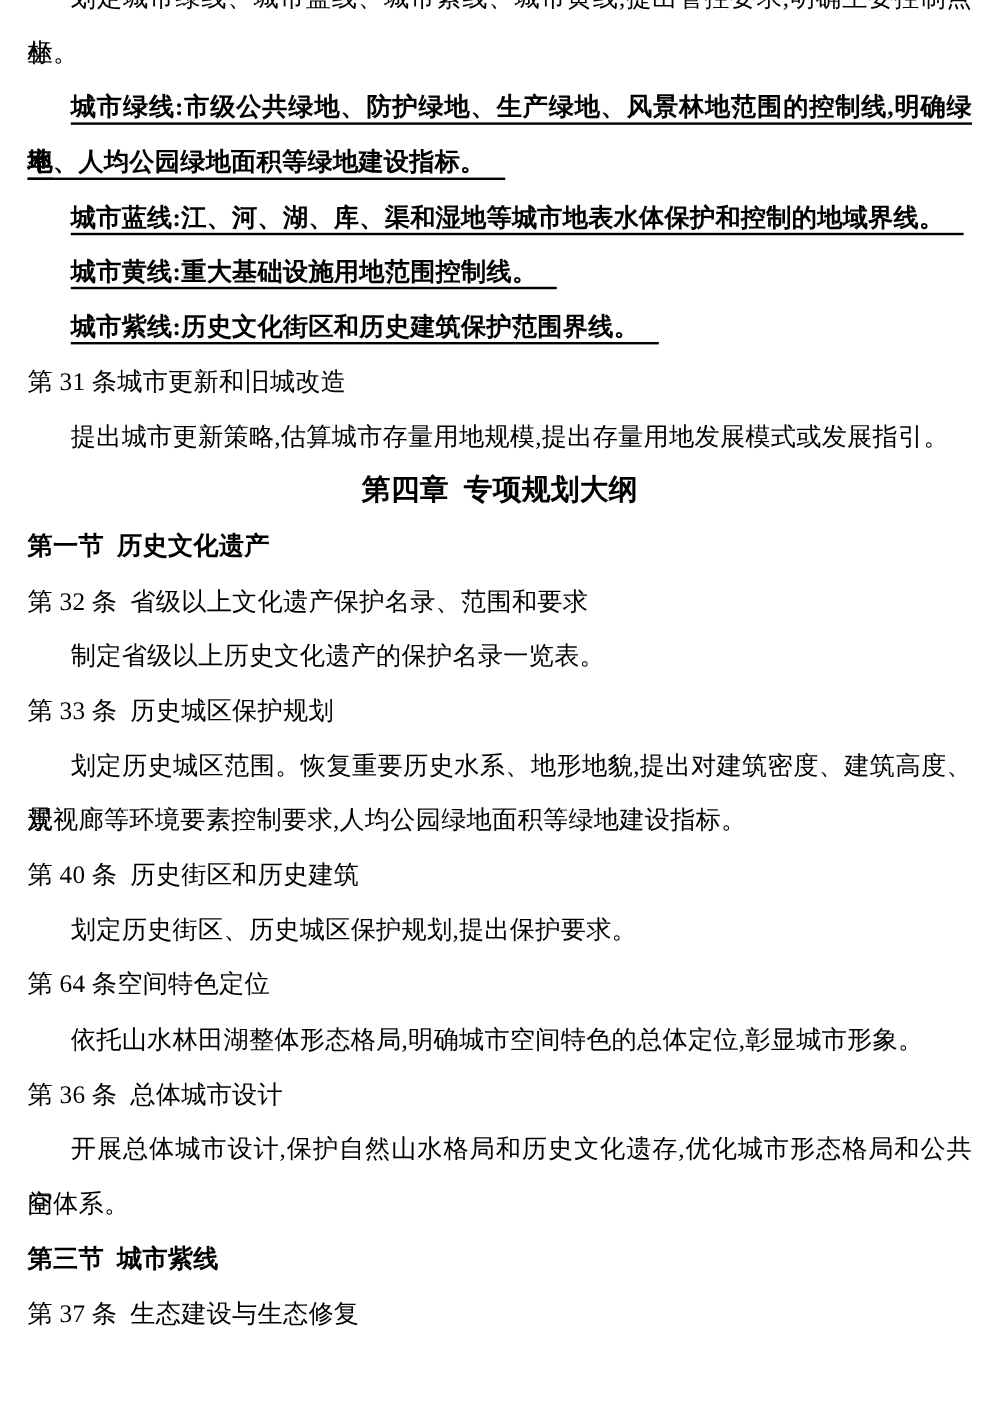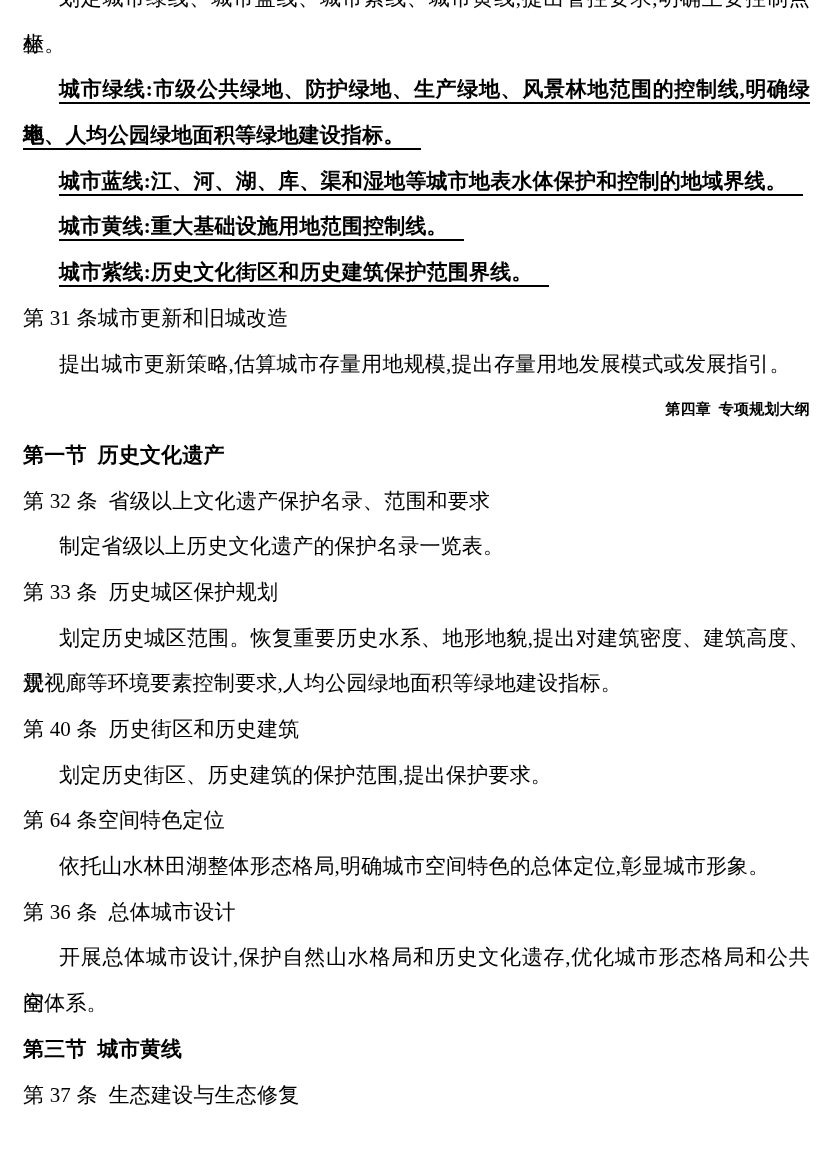--- a/index.html
+++ b/index.html
@@ -16,22 +16,22 @@
   .line {
     height: 45.7px;
     line-height: 45.7px;
     font-size: 21px;
     white-space: pre-wrap;
     letter-spacing: 0.2px;
   }
   .b   { font-weight: bold; }
   .ind { text-indent: 36px; }
   .ctr {
-    text-align: right;
-    font-size: 15px;
+    text-align: center;
+    font-size: 24px;
     font-weight: bold;
   }
   .sec { font-size: 21px; font-weight: bold; }
   .just {
     text-align: justify;
     text-align-last: justify;
     text-justify: inter-character;
   }
   span.u {
     border-bottom: 2px solid #000000;
@@ -59,25 +59,25 @@
 
     <div class="line ctr">第四章  专项规划大纲</div>
 
     <div class="line sec">第一节  历史文化遗产</div>
     <div class="line">第 32 条  省级以上文化遗产保护名录、范围和要求</div>
     <div class="line ind">制定省级以上历史文化遗产的保护名录一览表。</div>
     <div class="line">第 33 条  历史城区保护规划</div>
     <div class="line ind just">划定历史城区范围。恢复重要历史水系、地形地貌,提出对建筑密度、建筑高度、景</div>
     <div class="line">观视廊等环境要素控制要求,人均公园绿地面积等绿地建设指标。</div>
     <div class="line">第 40 条  历史街区和历史建筑</div>
-    <div class="line ind">划定历史街区、历史建筑的保护范围,提出保护要求。</div>
+    <div class="line ind">划定历史街区、历史城区保护规划,提出保护要求。</div>
 
     <div class="line">第 64 条空间特色定位</div>
     <div class="line ind">依托山水林田湖整体形态格局,明确城市空间特色的总体定位,彰显城市形象。</div>
     <div class="line">第 36 条  总体城市设计</div>
     <div class="line ind just">开展总体城市设计,保护自然山水格局和历史文化遗存,优化城市形态格局和公共空</div>
     <div class="line">间体系。</div>
 
-    <div class="line sec">第三节  城市黄线</div>
+    <div class="line sec">第三节  城市紫线</div>
     <div class="line">第 37 条  生态建设与生态修复</div>
 
   </div>
 </div>
 
 </body></html>

